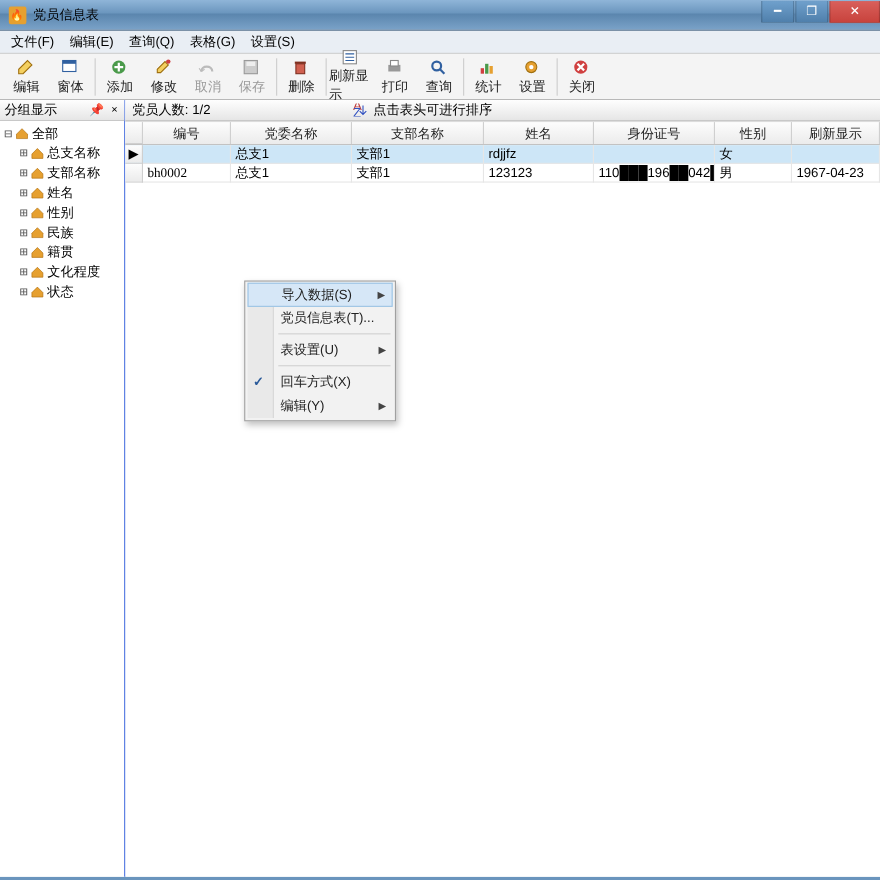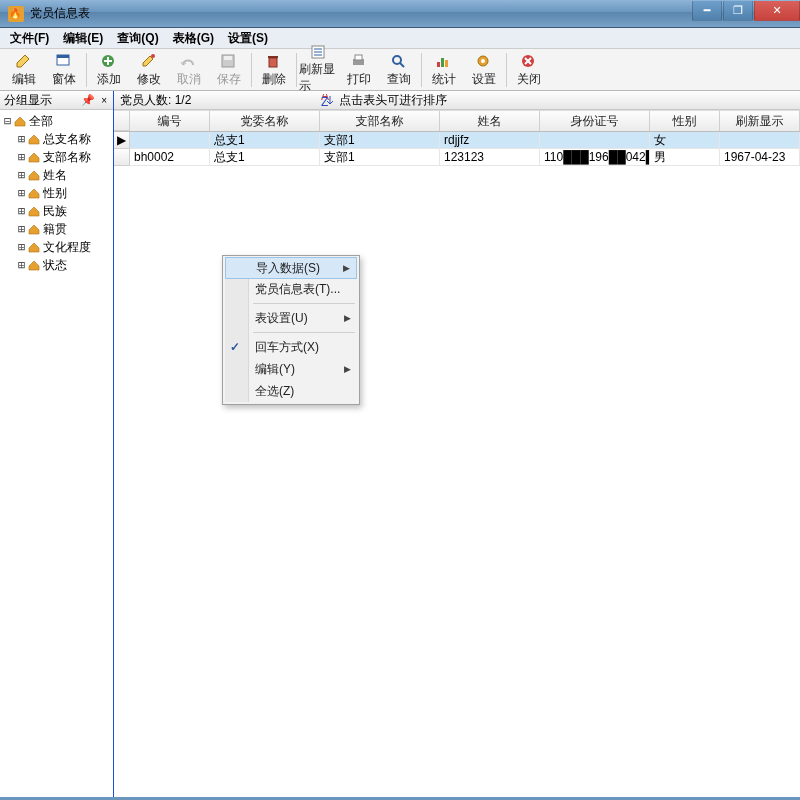--- a/index.html
+++ b/index.html
@@ -18,21 +18,21 @@
 .titlebar .winbtns { display: flex; height: 20px; margin-top: -6px; }
 .titlebar .winbtn { width: 30px; height: 20px; display: flex; align-items: center; justify-content: center; margin-left: 1px; border: 1px solid rgba(0,0,0,.2); border-top: none; font-size: 11px; color: #fff; }
 .winbtn.min, .winbtn.max { background: linear-gradient(#6fa0cc, #5080ac); }
 .winbtn.close { background: linear-gradient(#d9605b, #c8433d); width: 46px; border-top-right-radius: 0; }
 
 
 .menubar {
   height: 21px; background: #e9eef4; border-bottom: 1px solid #ccc;
   display: flex; align-items: center; padding: 0 4px; gap: 2px;
 }
-.menubar .menuitem { padding: 2px 6px; cursor: default; font-weight: bold; }
+.menubar .menuitem { padding: 2px 6px; cursor: default; }
 
 
 .toolbar {
   height: 42px; background: #f4f4f4; border-bottom: 1px solid #b8b8b8;
   display: flex; align-items: center; padding: 0 4px;
 }
 .tool {
   display: flex; flex-direction: column; align-items: center; justify-content: center;
   width: 40px; height: 40px; cursor: default;
   font-size: 11px; color: #222;
@@ -82,21 +82,21 @@
   padding: 0 4px; display: flex; align-items: center; overflow: hidden; white-space: nowrap; text-align: center;
 }
 .row.selected { background: #cde6f7; }
 .row.selected .cell:first-child { background: #0a246a; color: #fff; }
 .rowmarker {
   width: 16px; background: linear-gradient(#fdfdfd,#ebebeb);
   border-right: 1px solid #cfcfcf; border-bottom: 1px solid #cfcfcf;
   display: flex; align-items: center; justify-content: center; color: #000;
 }
 
-.c0 { width: 80px; } .c1 { width: 110px; } .c2 { width: 120px; } .c3 { width: 100px; } .c4 { width: 110px; } .c5 { width: 70px; } .c6 { width: 80px; }
+.c0 { width: 80px; font-family: Liberation Serif, serif; } .c1 { width: 110px; } .c2 { width: 120px; } .c3 { width: 100px; } .c4 { width: 110px; } .c5 { width: 70px; } .c6 { width: 80px; }
 
 
 .ctxmenu {
   position: absolute; left: 108px; top: 164px; width: 138px;
   background: #f2f2f2; border: 1px solid #a0a0a0; box-shadow: 2px 3px 6px rgba(0,0,0,.25);
   padding: 2px;
 }
 .ctxstrip { position:absolute; left:2px; top:2px; bottom:2px; width:24px; background:#e9e9e9; border-right:1px solid #d8d8d8; }
 .ctx-item {
   position: relative; height: 22px; display: flex; align-items: center; padding-left: 30px;
@@ -424,20 +424,17 @@
           </div>
           <div class="ctx-sep"></div>
           <div class="ctx-item">
             <span class="check">✓</span>
             <span>回车方式(X)</span>
           </div>
           <div class="ctx-item">
             <span>编辑(Y)</span>
             <span class="arrow">▶</span>
           </div>
-          <div class="ctx-item">
-            <span>全选(Z)</span>
-          </div>
         </div>
     </div>
   </div>
 </div>
 <div class="bottom-border"></div>
 
 </body></html>

